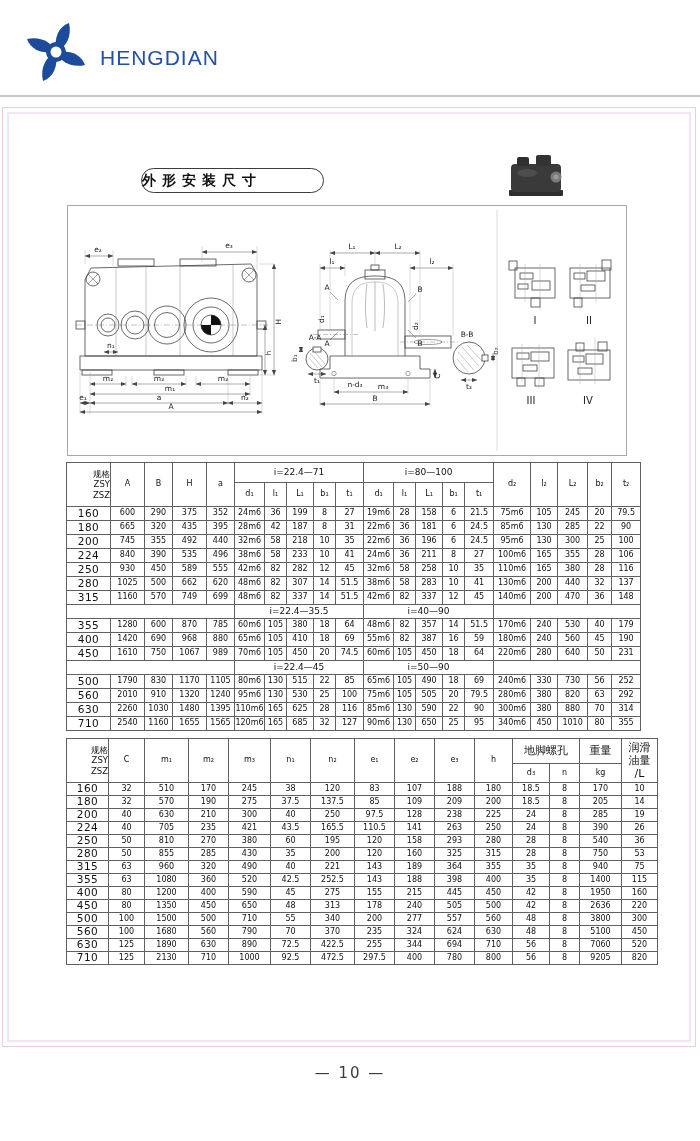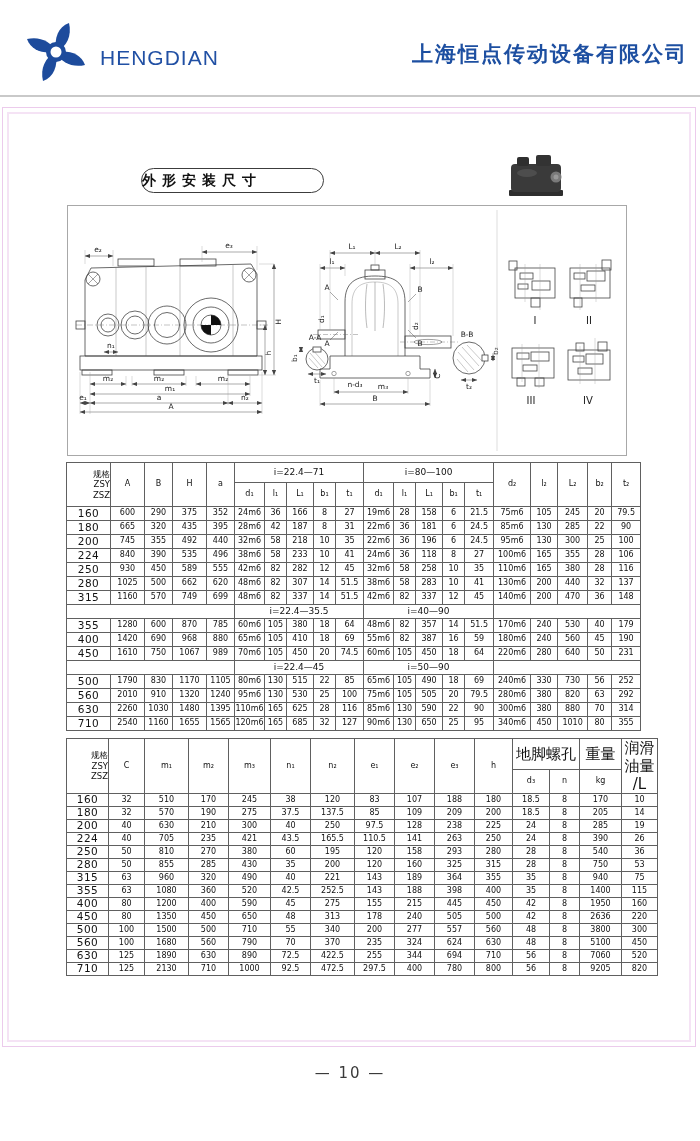--- a/index.html
+++ b/index.html
@@ -30,21 +30,21 @@
   th, td { border:1px solid #606060; text-align:center; vertical-align:middle; padding:0; white-space:nowrap; overflow:hidden; font-weight:normal; line-height:1.1; }
   #t1 thead tr.r1 th { height:20px; }
   #t1 thead tr.r2 th { height:24px; }
   #t1 tbody td { height:14px; }
   #t2 thead tr.r1 th { height:25px; }
   #t2 thead tr.r2 th { height:19px; }
   #t2 tbody td { height:13px; }
   td.spec { font-size:10.5px; letter-spacing:0.5px; }
   th.spech div { font-size:8.5px; text-align:right; line-height:1.25; }
   td.grp, th.grp { font-size:9px; }
-  th.cjk { font-size:15px;margin-top:25px; }
+  th.cjk { font-size:11px;margin-top:25px; }
   th.oil div { line-height:1.2; }
 
   
   .pagenum { position:absolute; left:0; top:1064px; width:700px; text-align:center; font-size:15px; color:#3a3a3a; letter-spacing:2px; font-family:"DejaVu Sans", sans-serif; }
 
   svg text { font-family:"DejaVu Sans", sans-serif; }
 </style>
 </head>
 <body>
 
@@ -53,21 +53,20 @@
     <g fill="#1d4b9c">
       <path d="M32,32 C30,18 34,7 45,3 C48,15 43,27 32,32 Z"></path>
       <path d="M32,32 C46,30 57,34 61,45 C49,48 37,43 32,32 Z"></path>
       <path d="M32,32 C34,46 30,57 19,61 C16,49 21,37 32,32 Z"></path>
       <path d="M32,32 C18,34 7,30 3,19 C15,16 27,21 32,32 Z"></path>
       <circle cx="32" cy="32" r="10"></circle>
     </g>
     <circle cx="32" cy="32" r="5.5" fill="#ffffff"></circle>
   </svg>
   <div class="brand">HENGDIAN</div>
-  <div class="company">上海恒点传动设备有限公司</div>
   <div class="hdr-line"></div>
 </div>
 
 <div class="frame-outer">
   <div class="frame-inner"></div>
 </div>
 
 <div class="stadium">外形安装尺寸</div>
 <svg class="photo" viewBox="0 0 58 50">
   <rect x="2" y="40" width="54" height="6" rx="1" fill="#2e2e2e"></rect>
@@ -390,21 +389,21 @@
   </thead>
   <tbody>
       <tr>
         <td class="spec">160</td>
         <td>600</td>
         <td>290</td>
         <td>375</td>
         <td>352</td>
         <td>24m6</td>
         <td>36</td>
-        <td>166</td>
+        <td>199</td>
         <td>8</td>
         <td>27</td>
         <td>19m6</td>
         <td>28</td>
         <td>158</td>
         <td>6</td>
         <td>21.5</td>
         <td>75m6</td>
         <td>105</td>
         <td>245</td>
@@ -461,21 +460,21 @@
         <td>390</td>
         <td>535</td>
         <td>496</td>
         <td>38m6</td>
         <td>58</td>
         <td>233</td>
         <td>10</td>
         <td>41</td>
         <td>24m6</td>
         <td>36</td>
-        <td>118</td>
+        <td>211</td>
         <td>8</td>
         <td>27</td>
         <td>100m6</td>
         <td>165</td>
         <td>355</td>
         <td>28</td>
         <td>106</td>
       </tr>
       <tr>
         <td class="spec">250</td>

